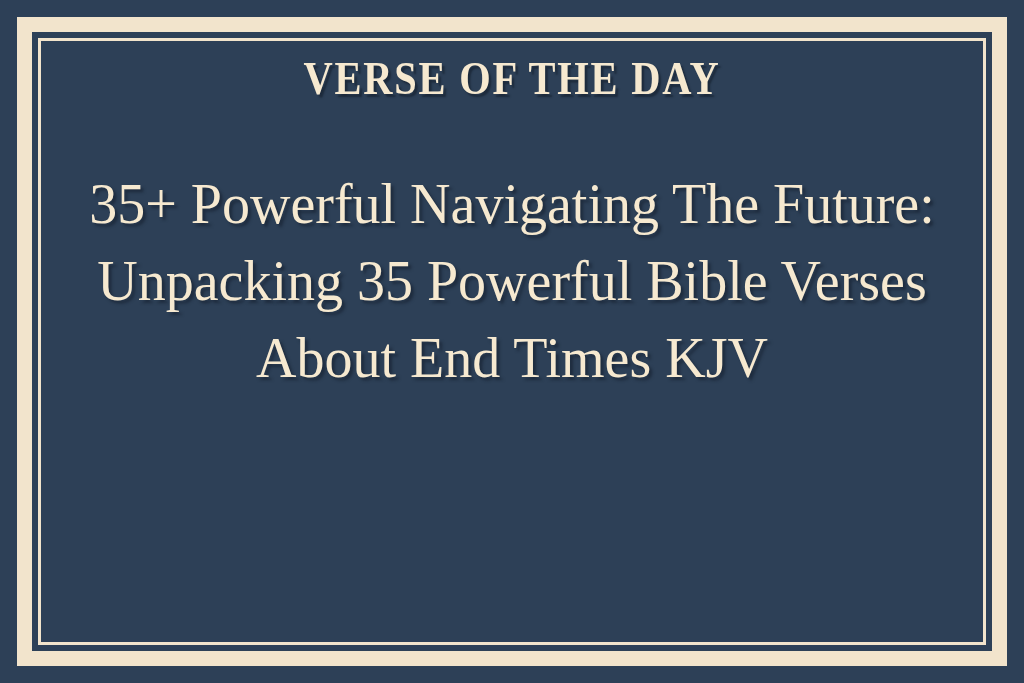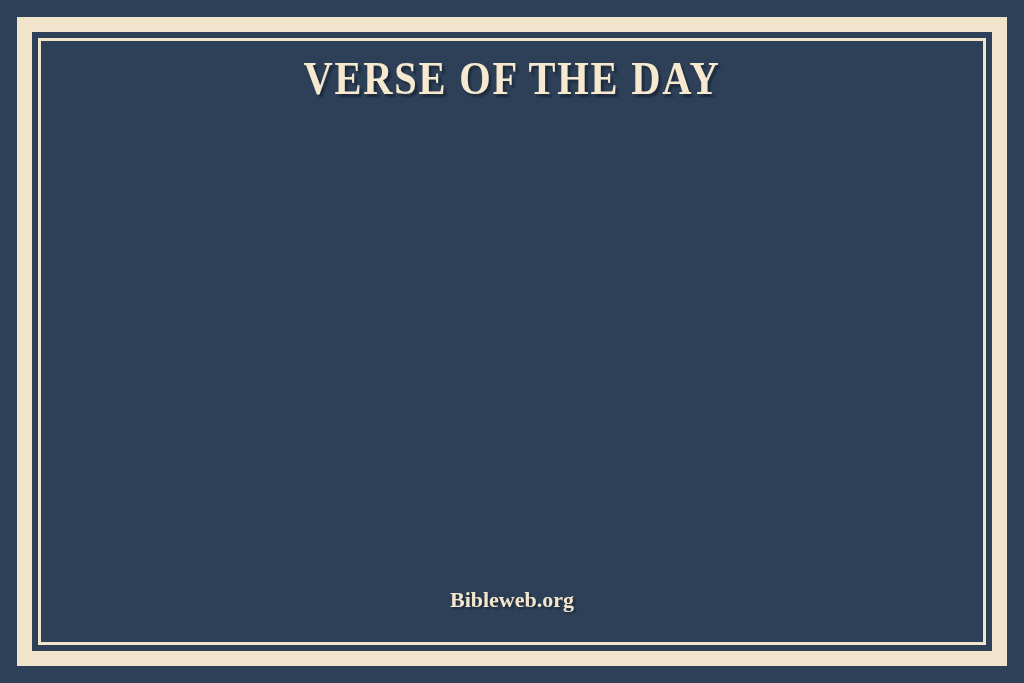--- a/index.html
+++ b/index.html
@@ -108,19 +108,19 @@
 </head>
 <body>
 
 <div class="poster">
   <div class="frame-outer">
     <div class="frame-inner">
       <div class="content">
 
         <div class="eyebrow">VERSE OF THE DAY</div>
 
+        <div class="headline">35+ Powerful Navigating The Future: Unpacking 35 Powerful Bible Verses About End Times KJV</div>
 
-        <div class="footer">Bibleweb.org</div>
 
       </div>
     </div>
   </div>
 </div>
 
 </body></html>

